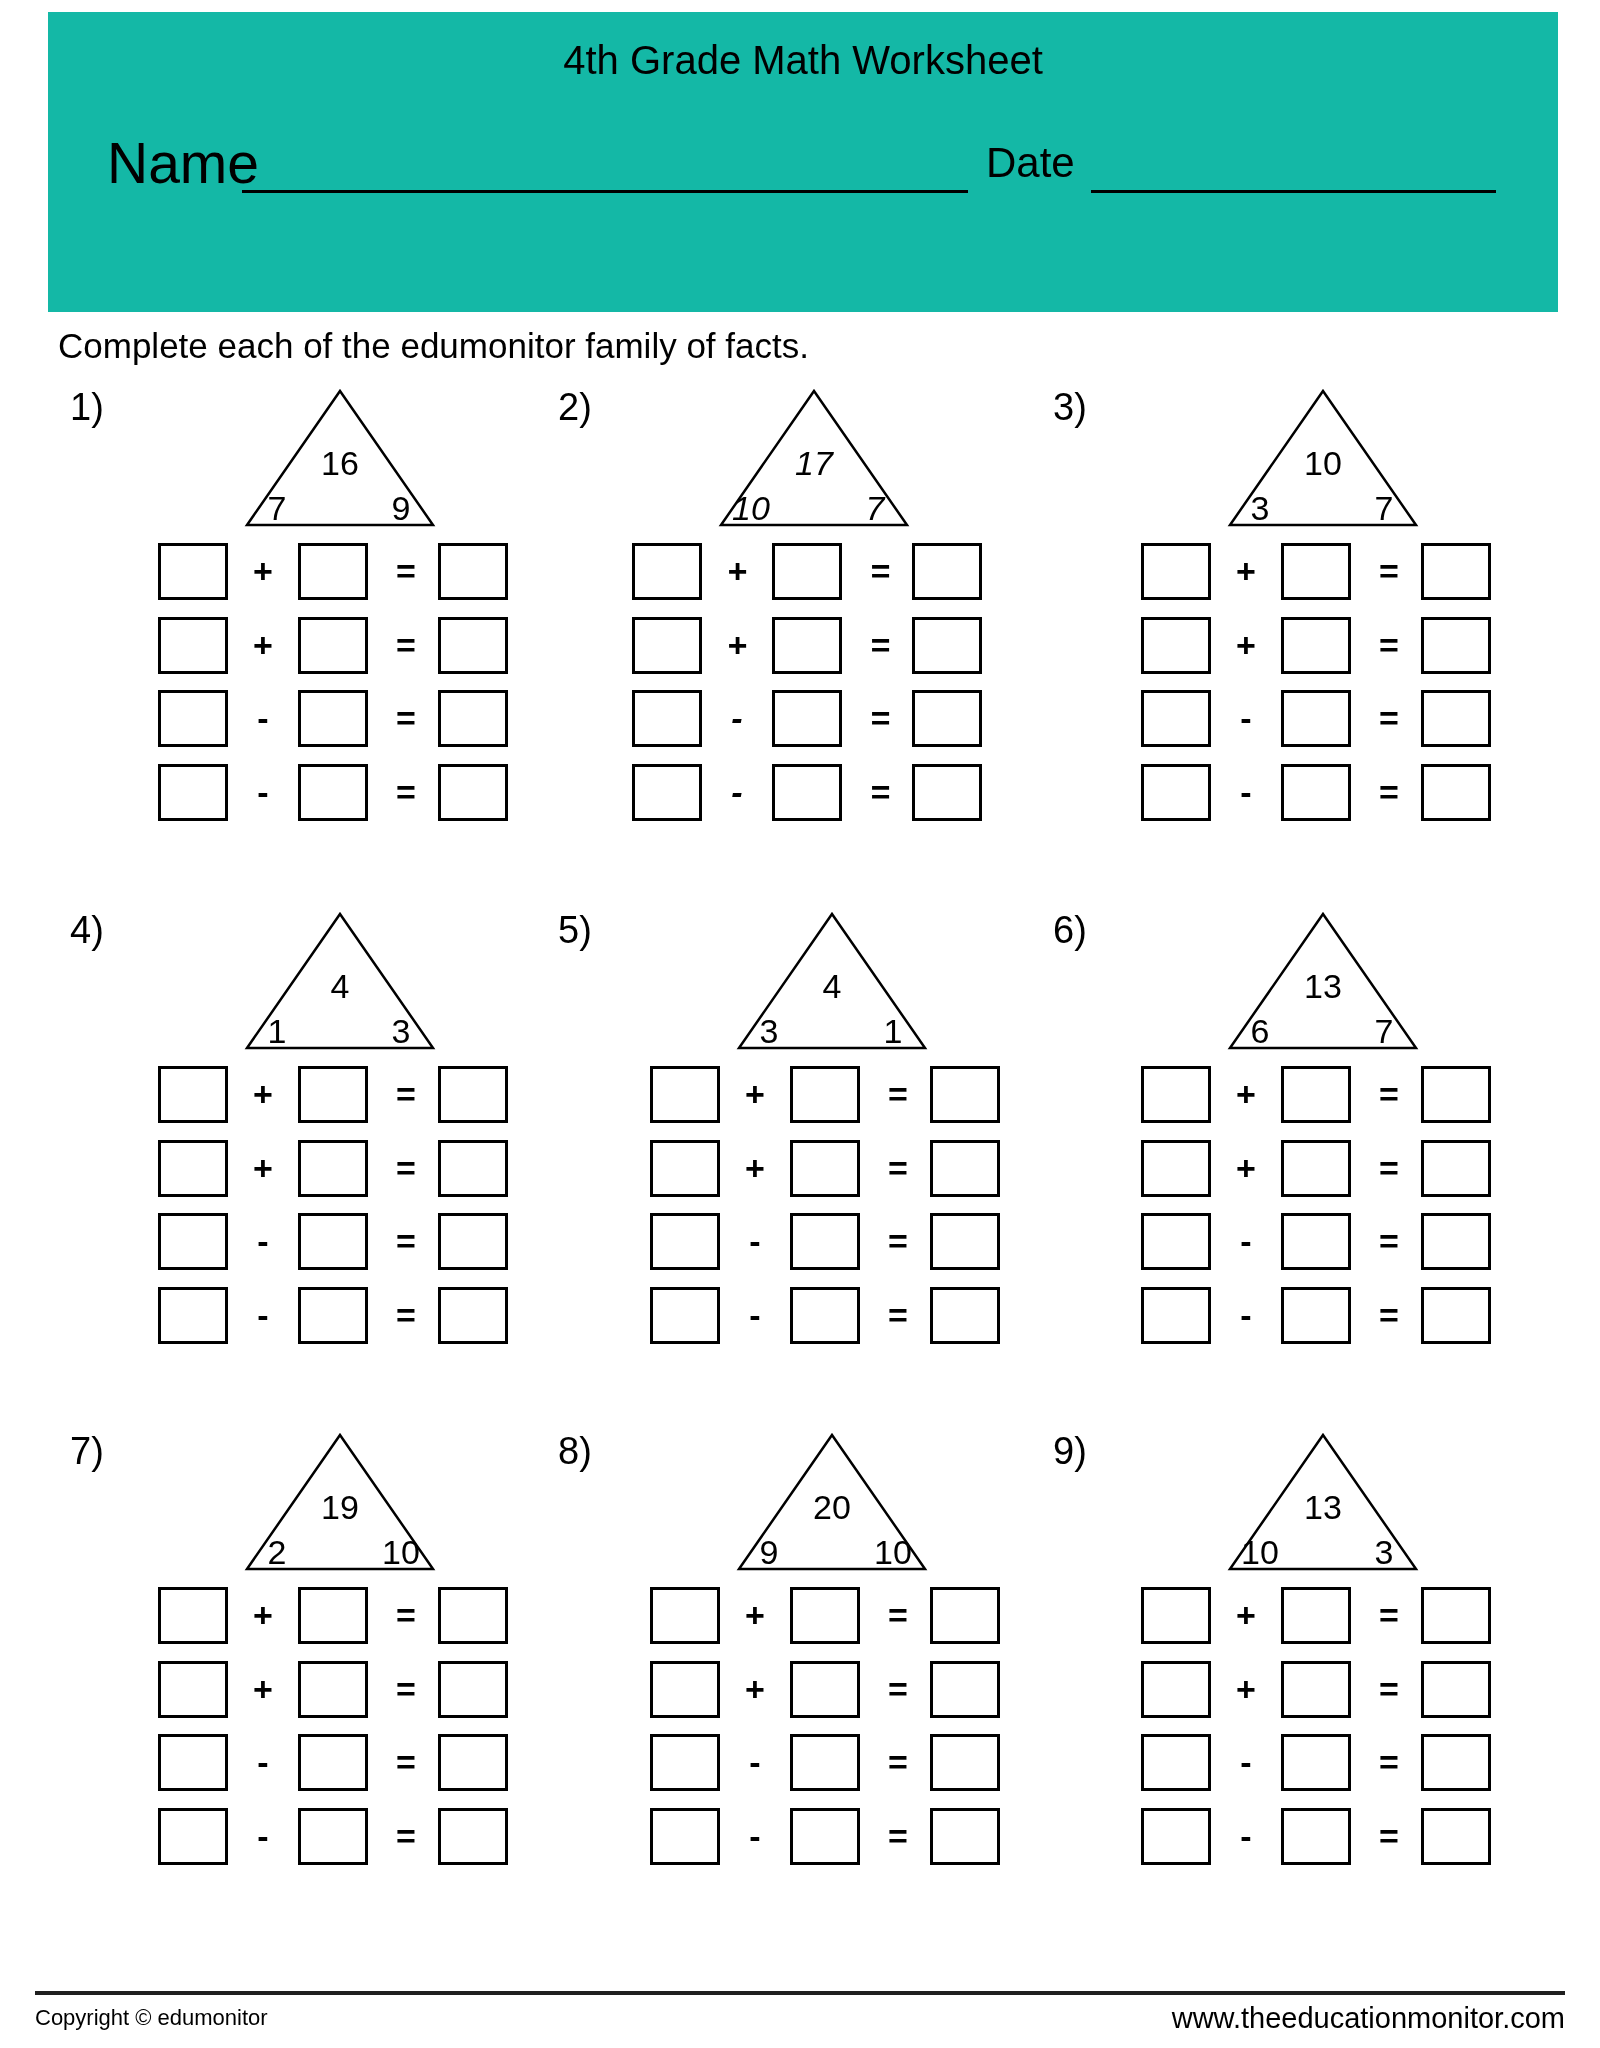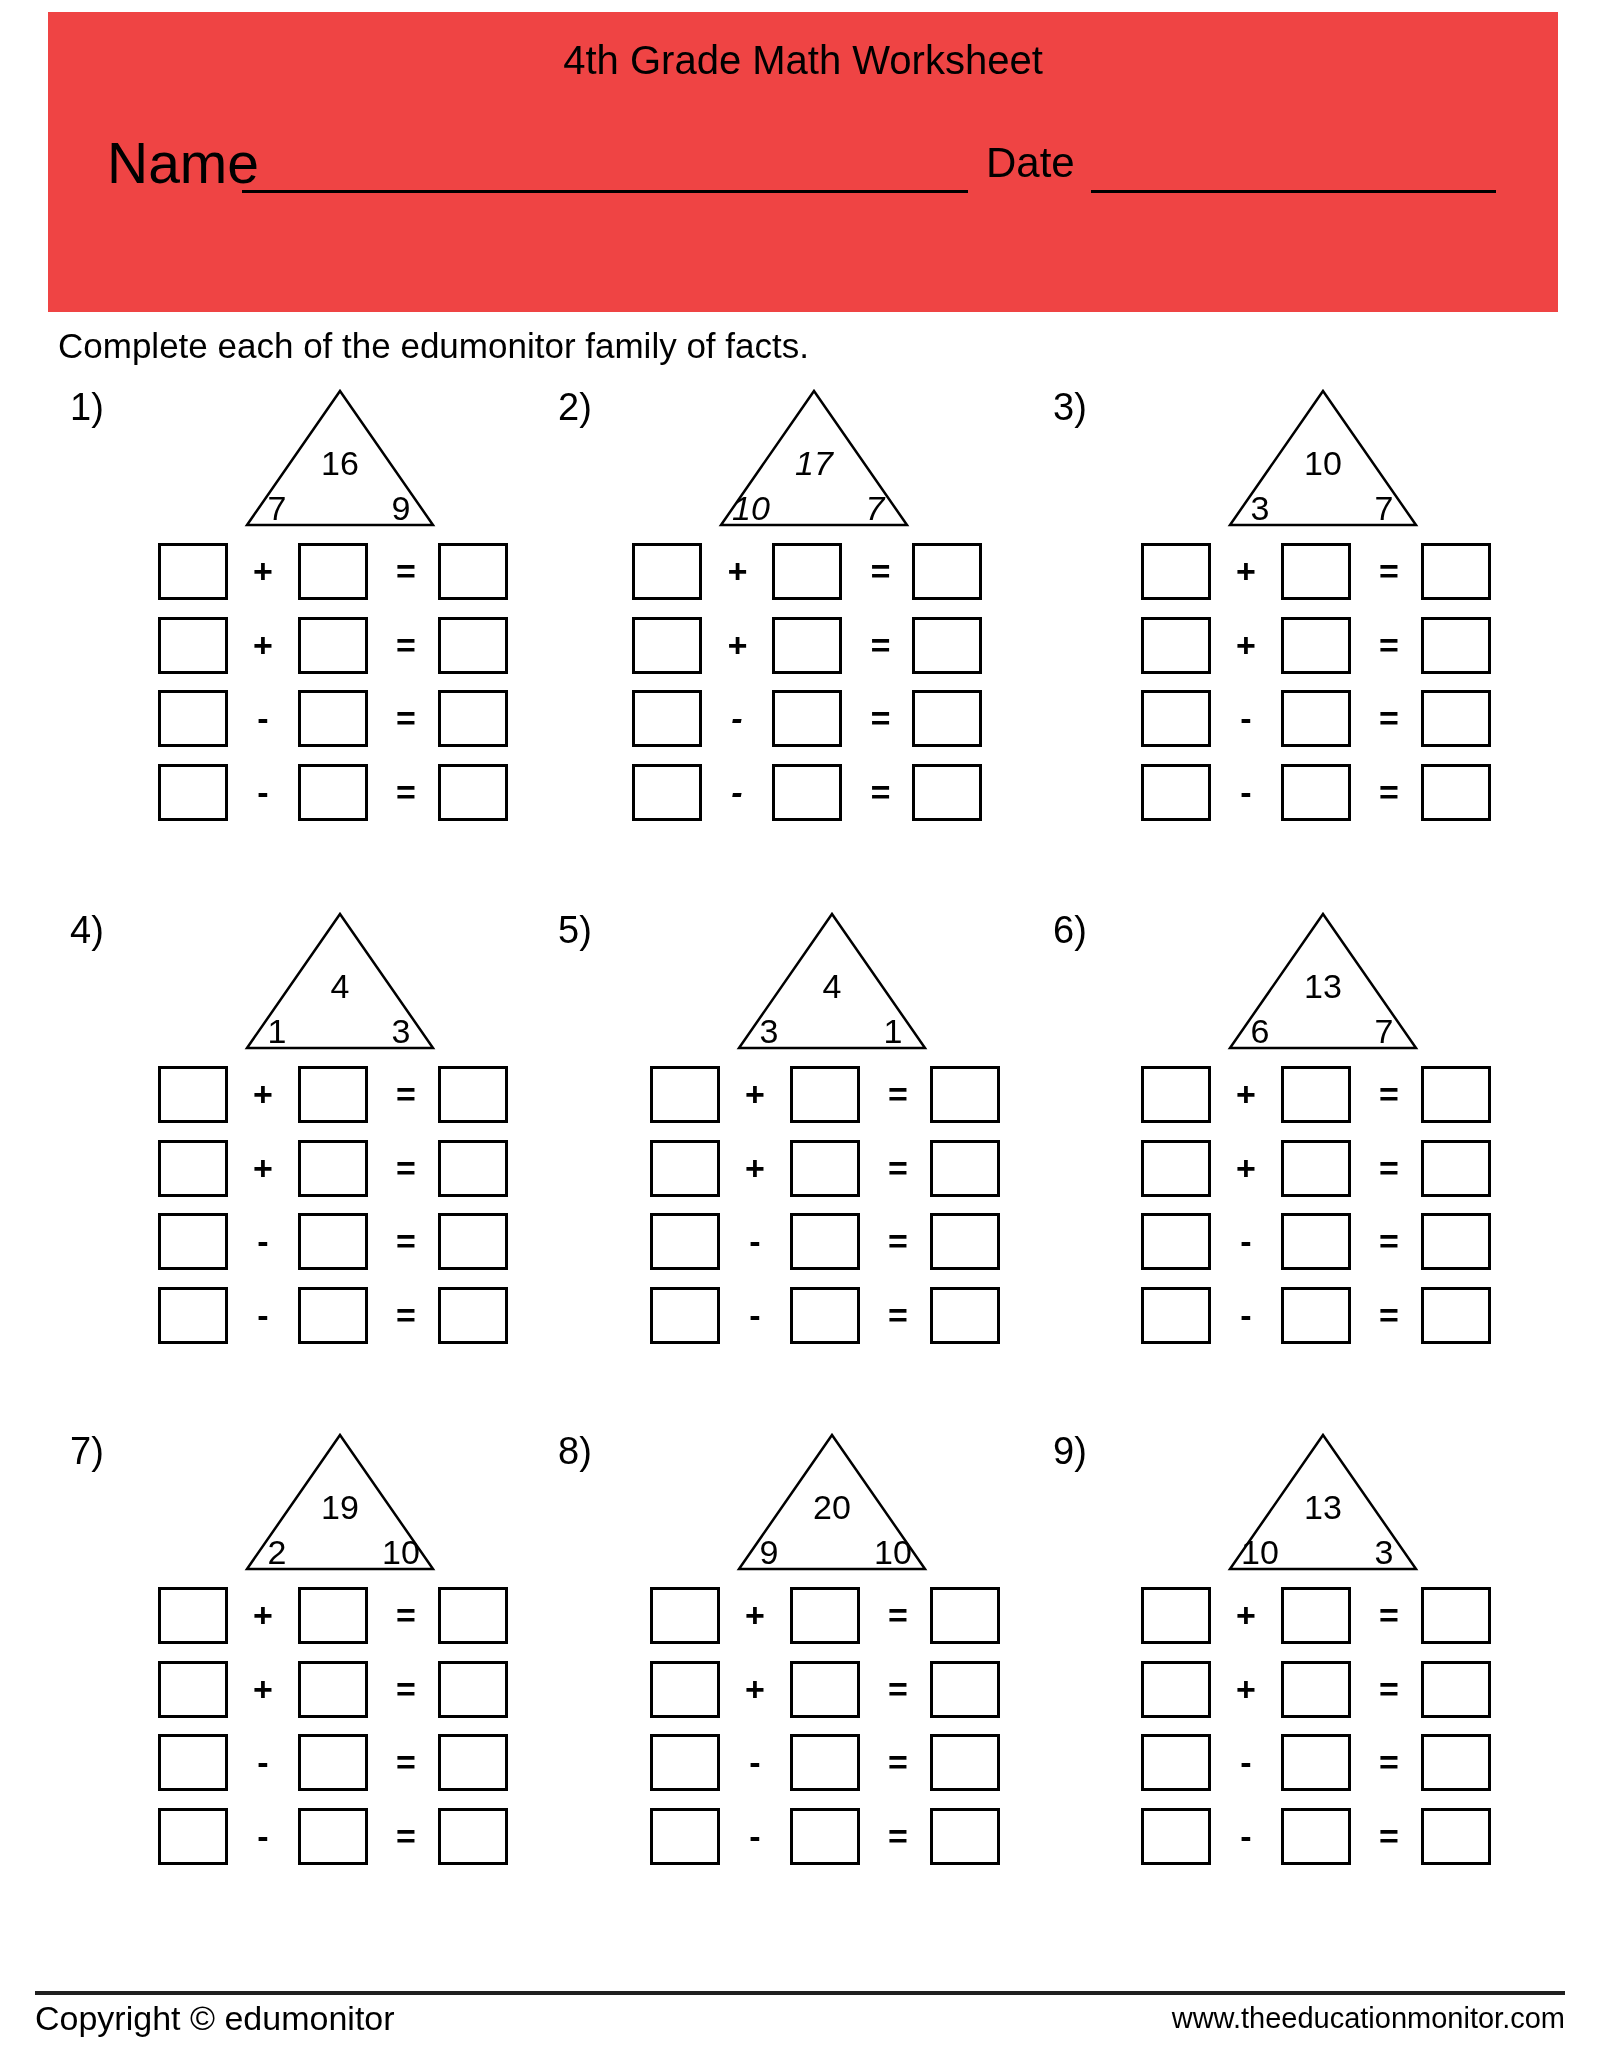--- a/index.html
+++ b/index.html
@@ -64,30 +64,30 @@
     font-size:34px; line-height:44px; font-weight:700;
   }
   .op-sign { left:83px; }
   .op-eq   { left:226px; }
 
   
   .footer-rule {
     position:absolute; left:35px; top:1991px; width:1530px; height:4px; background:#1f1f1f;
   }
   .footer-left {
-    position:absolute; left:35px; top:2001px; font-size:34px; line-height:34px;
+    position:absolute; left:35px; top:2001px; font-size:22px; line-height:34px;
   }
   .footer-right {
     position:absolute; right:35px; top:2001px; font-size:29px; line-height:34px;
   }
 </style>
 </head>
 <body>
 
-<div class="header-band" style="background: #ef4444;">
+<div class="header-band" style="background: #14b8a6;">
   <div class="title">4th Grade Math Worksheet</div>
   <div class="name-label">Name</div>
   <div class="name-line"></div>
   <div class="date-label">Date</div>
   <div class="date-line"></div>
 </div>
 
 <div class="instruction">Complete each of the edumonitor family of facts.</div>
 
 <div id="problems-root">

